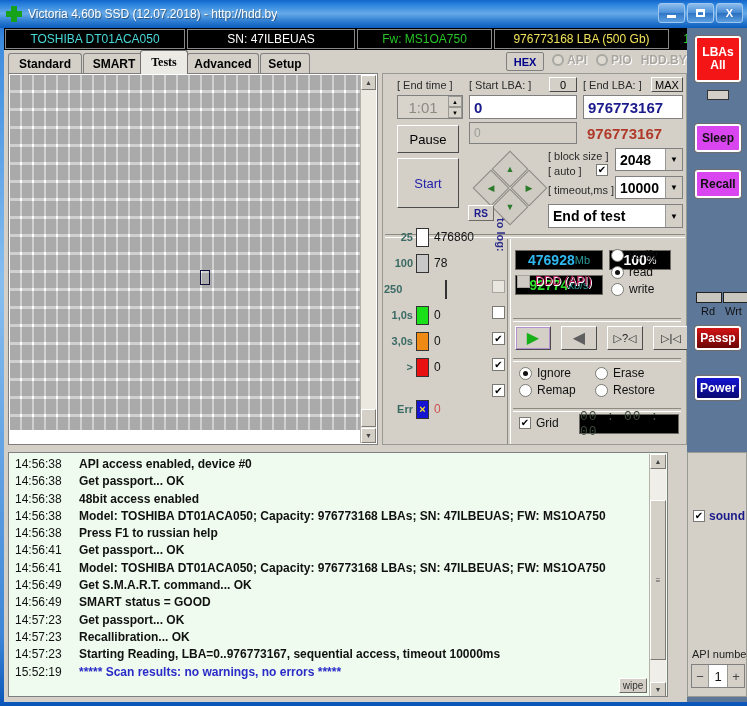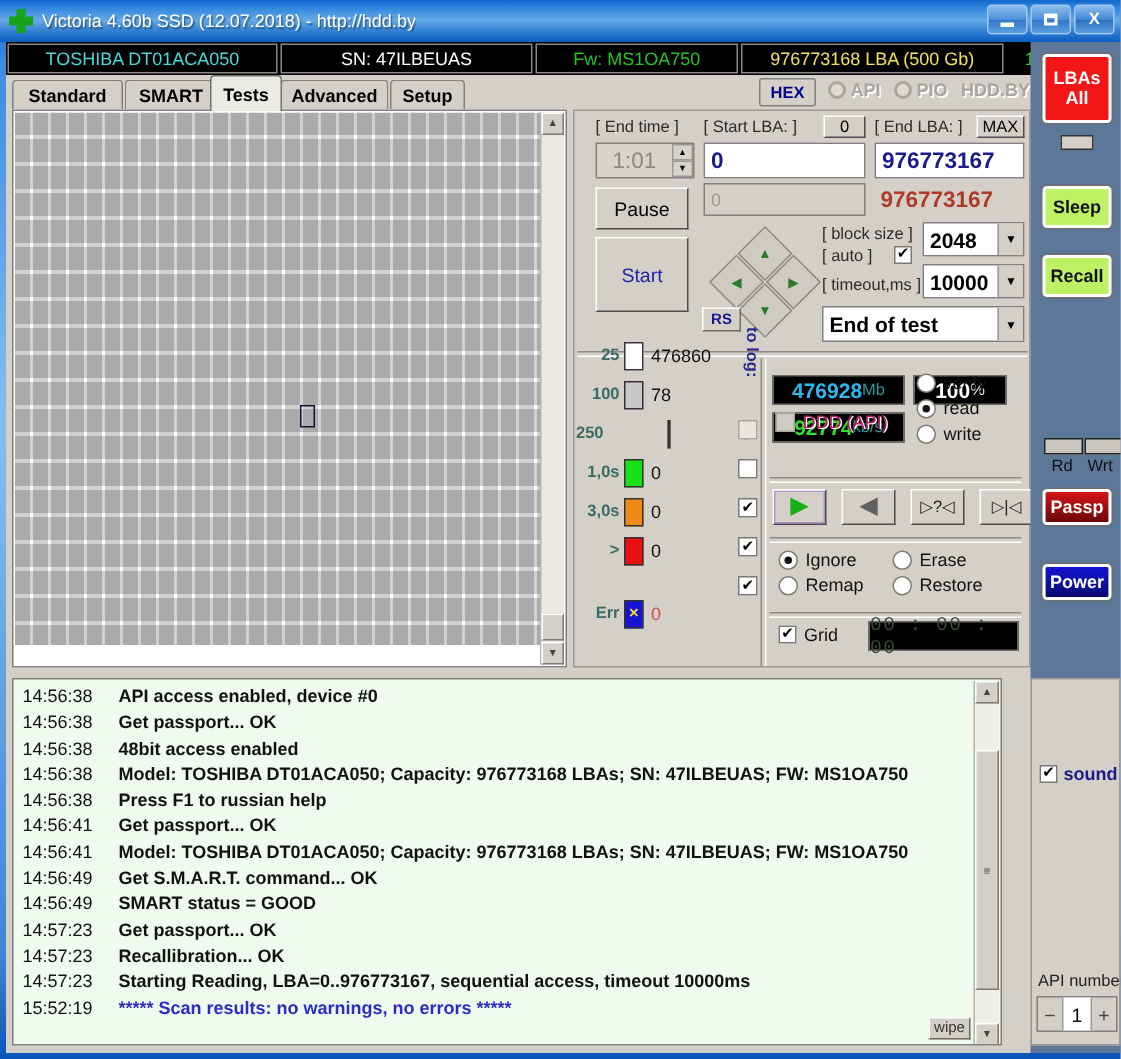--- a/index.html
+++ b/index.html
@@ -138,21 +138,21 @@
   .timerlcd{background:#000;border:1px solid #6d6a64;box-sizing:border-box;color:#3b4a3b;
     font-family:"Liberation Mono",monospace;font-size:13px;letter-spacing:1px;
     display:flex;align-items:center;justify-content:center;}
 
   
   .rail{position:absolute;left:683px;top:0;width:60px;height:674px;background:#5d7799;}
   .railbtn{position:absolute;left:8px;width:46px;border-radius:3px;box-sizing:border-box;
     display:flex;align-items:center;justify-content:center;text-align:center;
     font-size:12px;font-weight:bold;line-height:1.05;}
   .rb-break{background:#f41616;color:#fff;border:2px solid #fff;box-shadow:0 0 0 1px #6e6e6e;}
-  .rb-gray{background:#bef264;color:#111;border:2px solid #fff;box-shadow:0 0 0 1px #6e6e6e;}
+  .rb-gray{background:#d946ef;color:#111;border:2px solid #fff;box-shadow:0 0 0 1px #6e6e6e;}
   .rb-passp{background:linear-gradient(180deg,#d41414 0%,#6b0606 100%);color:#fff;border:2px solid #fff;box-shadow:0 0 0 1px #6e6e6e;}
   .rb-power{background:linear-gradient(180deg,#1414d4 0%,#0a0a72 100%);color:#fff;border:2px solid #fff;box-shadow:0 0 0 1px #6e6e6e;}
   .minirect{position:absolute;left:20px;width:22px;height:10px;background:#d4d0c8;border:1px solid #333;box-sizing:border-box;}
   .rwbox{position:absolute;width:26px;height:11px;background:#c9c6c0;border:1px solid #222;box-sizing:border-box;}
   .rwlab{position:absolute;font-size:11px;color:#111;font-weight:normal;}
 
   
   .logbox{position:absolute;left:4px;top:424px;width:660px;height:245px;
     background:#eefbee;border:1px solid #7f7f7f;box-sizing:border-box;overflow:hidden;}
   .logline{display:flex;font-size:12px;color:#111;line-height:17.3px;padding-left:6px;white-space:nowrap;}
@@ -206,21 +206,21 @@
         <div class="info-cell info-model">TOSHIBA DT01ACA050</div>
         <div class="info-cell info-sn">SN: 47ILBEUAS</div>
         <div class="info-cell info-fw">Fw: MS1OA750</div>
         <div class="info-cell info-lba">976773168 LBA (500 Gb)</div>
         <div class="info-clock">16:55:05</div>
       </div>
 
       <div class="tabrow">
         <div class="tab" style="left:4px;width:74px;">Standard</div>
         <div class="tab" style="left:79px;width:62px;">SMART</div>
-        <div class="tab active" style="left:136px;width:48px;">Tests</div>
+        <div class="tab active" style="left:136px;width:48px;font-family:Liberation Serif, serif;">Tests</div>
         <div class="tab" style="left:183px;width:72px;">Advanced</div>
         <div class="tab" style="left:256px;width:50px;">Setup</div>
 
         <div class="hexbtn">HEX</div>
 
         <div class="radiogrp">
           <span class="rdo disabled"></span>
           <span class="lbl-dis">API</span>
           <span class="rdo disabled" style="margin-left:6px;"></span>
           <span class="lbl-dis">PIO</span>

